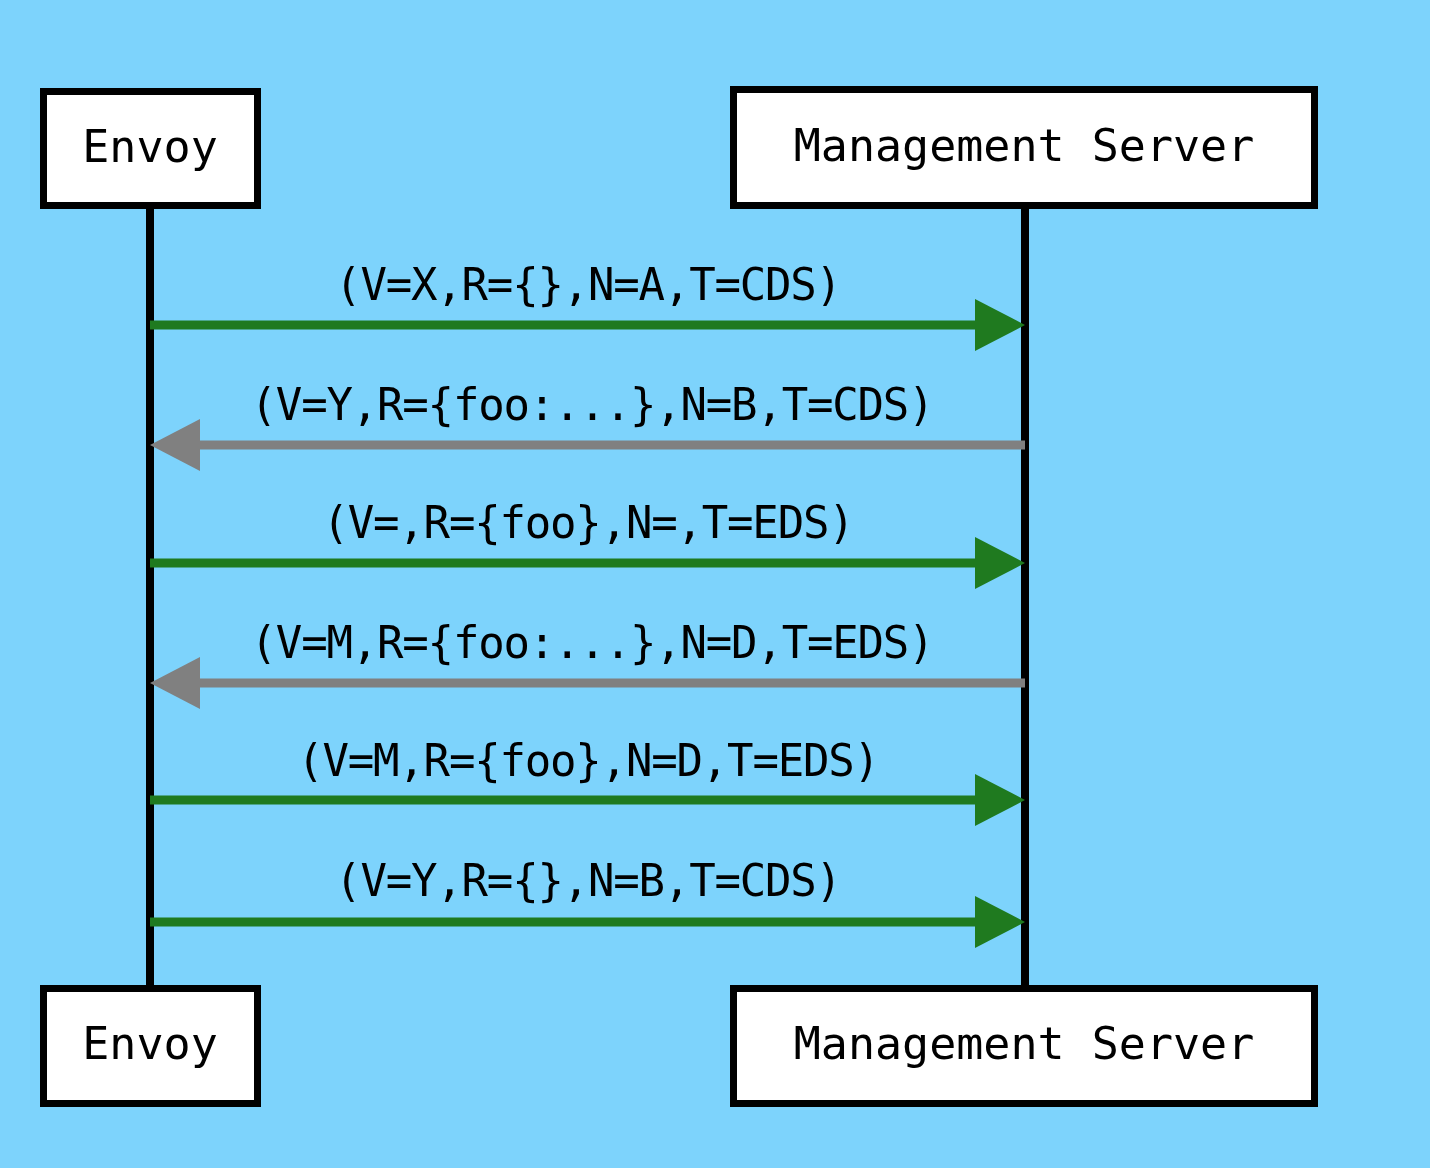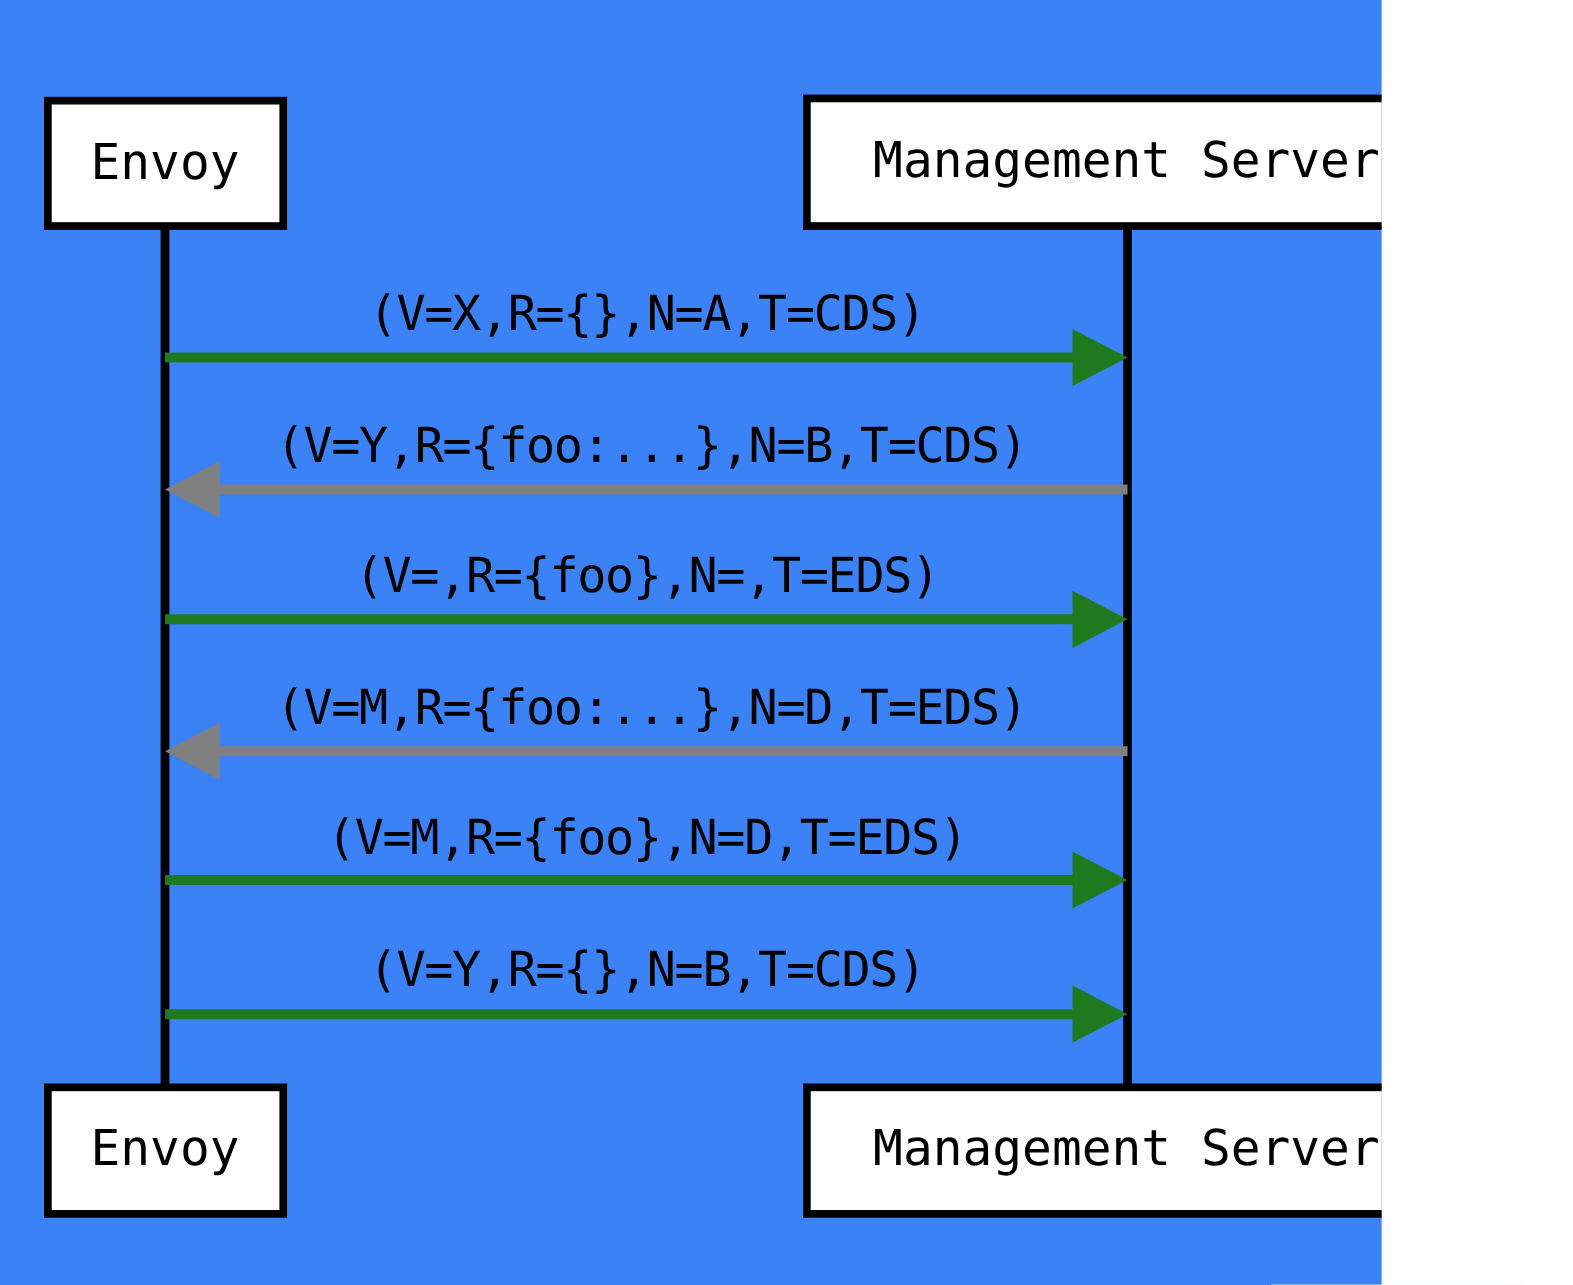--- a/index.html
+++ b/index.html
@@ -6,23 +6,23 @@
   html, body {
     margin: 0;
     padding: 0;
     background: #ffffff;
   }
   body {
     font-family: "DejaVu Sans Mono", "Liberation Mono", monospace;
   }
   #diagram-root {
     position: relative;
-    width: 1256px;
+    width: 1430px;
     height: 1168px;
-    background: #3b82f6;
+    background: #7dd3fc;
     overflow: hidden;
   }
   svg#seq-svg {
     position: absolute;
     left: 0;
     top: 0;
     width: 1430px;
     height: 1168px;
     display: block;
   }

